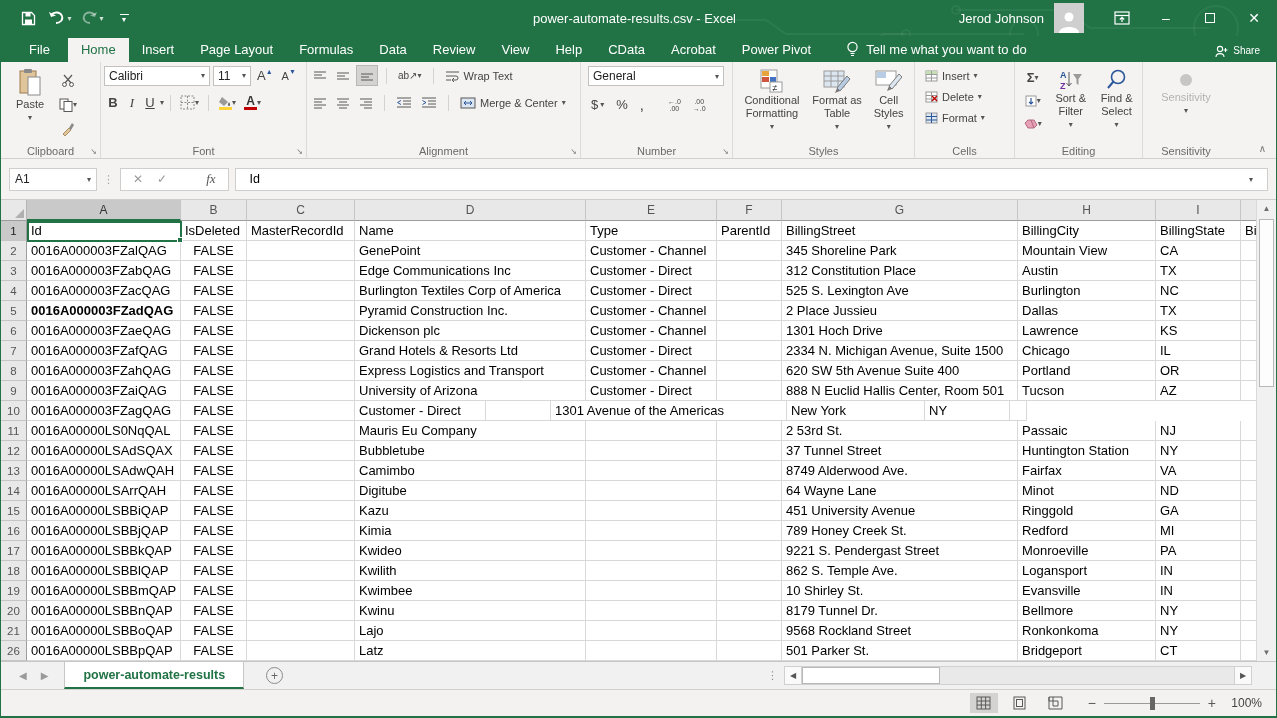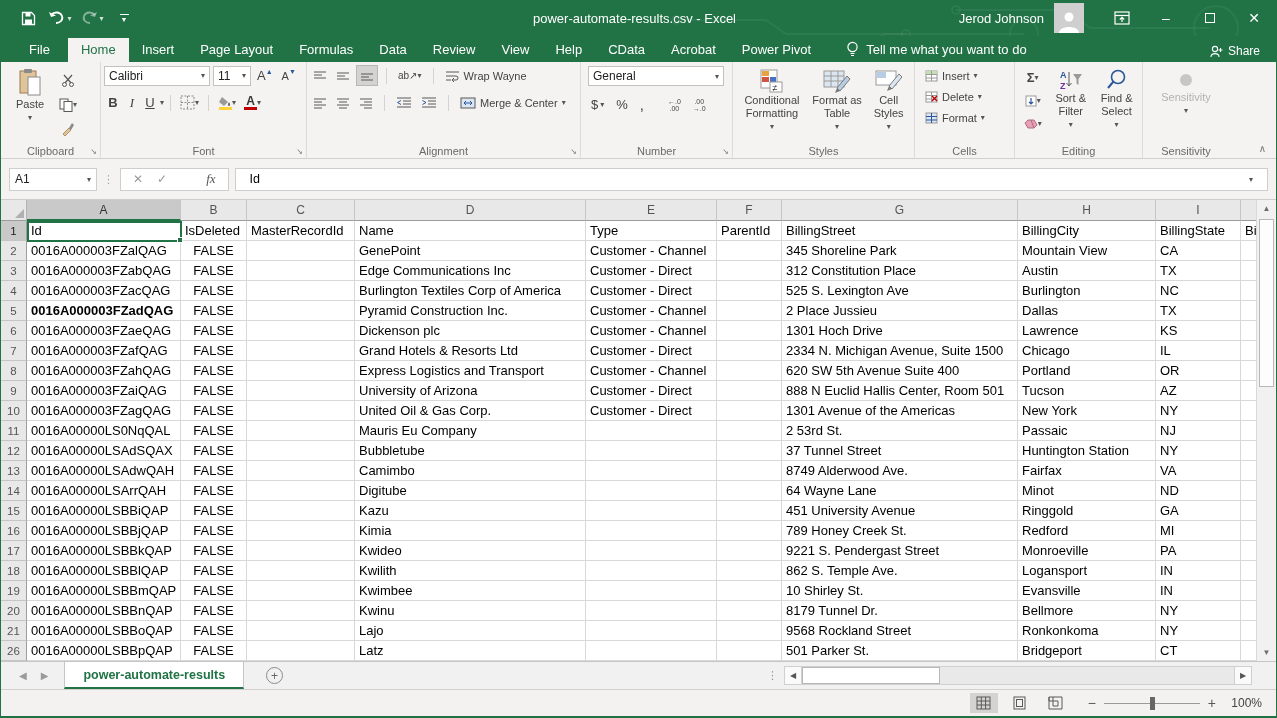--- a/index.html
+++ b/index.html
@@ -23,21 +23,21 @@
   .winbtn { width:44px; height:100%; display:flex; align-items:center; justify-content:center;
     font-size:14px; color:#fff; }
   .maxbox { width:10px; height:10px; border:1px solid #fff; display:inline-block; }
 
   
   .tabrow { height:26px; background:#217346; display:flex; align-items:flex-end; position:relative; flex:0 0 auto; }
   .mtab { padding:4px 13px 5px; font-size:13px; color:#fff; white-space:nowrap; }
   .mtab.file { background:#217346; padding:4px 18px 5px; }
   .mtab.selected { background:#f4f3f2; color:#217346; }
   .tellme { display:flex; align-items:center; gap:7px; color:#fff; font-size:13px; margin-left:22px; padding-bottom:4px; }
-  .share { margin-left:auto; display:flex; align-items:flex-end; gap:5px; color:#fff; font-size:12px;
+  .share { margin-left:auto; display:flex; align-items:flex-start; gap:5px; color:#fff; font-size:10px;
     padding:0 16px 4px; }
 
   
   .ribbon { height:97px; background:#f4f3f2; border-bottom:1px solid #d2d0ce; display:flex; flex:0 0 auto; position:relative; }
   .rgroup { position:relative; height:100%; border-right:1px solid #dddbd9; padding:3px 3px 15px; flex:0 0 auto; }
   .glabel { position:absolute; bottom:1px; left:0; right:0; text-align:center; font-size:11px; color:#6a6a6a; }
   .launcher { position:absolute; bottom:2px; right:3px; font-size:8px; color:#7a7a7a; }
   .rtext { font-size:11px; color:#444; }
   .dis { color:#b4b2b0; }
   .bigbtn { display:flex; flex-direction:column; align-items:center; justify-content:flex-start;
@@ -338,21 +338,21 @@
         <span class="ibtn">
             <span style="font-size:10px;color:#444;">ab↗</span>
             <span class="arrow">▾</span>
           </span>
         <span style="width:1px;height:16px;background:#d5d3d1;margin:0 5px;"></span>
         <span class="ibtn">
             <svg width="15" height="12" viewBox="0 0 15 12">
               <path d="M1 2h13M1 6h10 a2 2 0 1 1 0 4 h-3 M1 10h5" fill="none" stroke="#595959"></path>
               <path d="M9 8 L7 10 L9 12" fill="none" stroke="#595959"></path>
             </svg>
-            <span class="rtext" style="margin-left:4px;">Wrap Wayne</span>
+            <span class="rtext" style="margin-left:4px;">Wrap Text</span>
           </span>
       </div>
       <div style="display:flex;align-items:center;gap:3px;margin-top:6px;">
         <span class="ibtn">
             <svg width="14" height="12" viewBox="0 0 14 12">
               <path d="M1 2h12M1 5h8M1 8h12M1 11h8" stroke="#595959"></path>
             </svg>
           </span>
         <span class="ibtn">
             <svg width="14" height="12" viewBox="0 0 14 12">
@@ -690,21 +690,20 @@
           <div class="gcell" style="width: 236px;">888 N Euclid Hallis Center, Room 501</div>
           <div class="gcell" style="width: 138px;">Tucson</div>
           <div class="gcell" style="width: 85px;">AZ</div>
           <div class="gcell" style="width: 17px;"></div>
         </div>
         <div class="grow">
           <div class="row-h">10</div>
           <div class="gcell" style="width: 154px;">0016A000003FZagQAG</div>
           <div class="gcell center" style="width: 66px;">FALSE</div>
           <div class="gcell" style="width: 108px;"></div>
-          <div class="gcell" style="width: 231px;">United Oil &amp; Gas Corp.</div>
           <div class="gcell" style="width: 131px;">Customer - Direct</div>
           <div class="gcell" style="width: 65px;"></div>
           <div class="gcell" style="width: 236px;">1301 Avenue of the Americas</div>
           <div class="gcell" style="width: 138px;">New York</div>
           <div class="gcell" style="width: 85px;">NY</div>
           <div class="gcell" style="width: 17px;"></div>
         </div>
         <div class="grow">
           <div class="row-h">11</div>
           <div class="gcell" style="width: 154px;">0016A00000LS0NqQAL</div>

